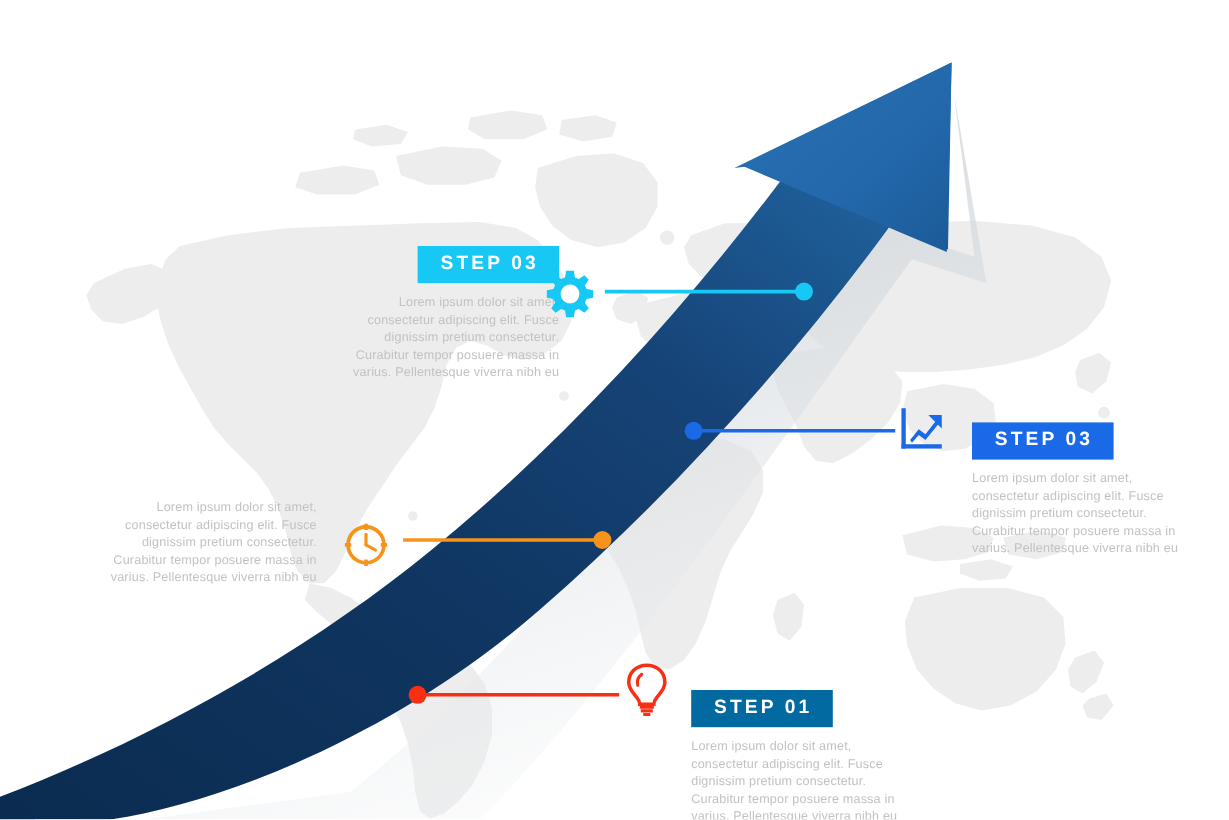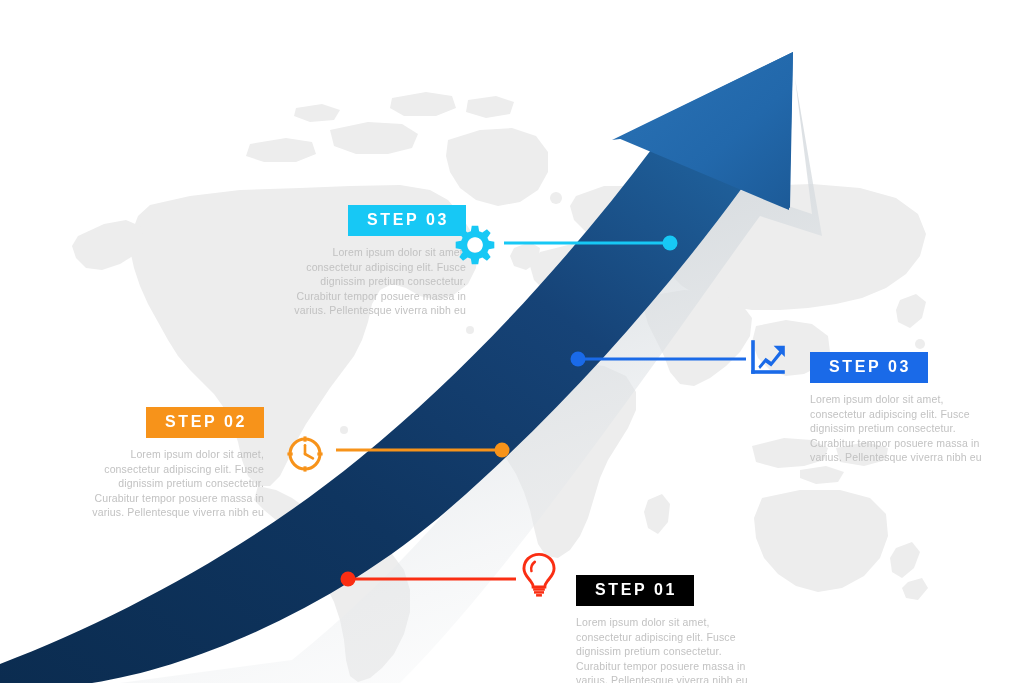--- a/index.html
+++ b/index.html
@@ -252,22 +252,21 @@
     <div class="badge" style="background:#17c8f5">STEP 03</div>
     <div class="desc">Lorem ipsum dolor sit amet, consectetur adipiscing elit. Fusce dignissim pretium consectetur. Curabitur tempor posuere massa in varius. Pellentesque viverra nibh eu</div>
   </div>
 
   <div class="step align-left" id="step-03">
     <div class="badge" style="background:#1a6ae8">STEP 03</div>
     <div class="desc">Lorem ipsum dolor sit amet, consectetur adipiscing elit. Fusce dignissim pretium consectetur. Curabitur tempor posuere massa in varius. Pellentesque viverra nibh eu</div>
   </div>
 
   <div class="step align-right" id="step-02">
-    <div class="badge" style="background:#f7931a">STEP 02</div>
     <div class="desc">Lorem ipsum dolor sit amet, consectetur adipiscing elit. Fusce dignissim pretium consectetur. Curabitur tempor posuere massa in varius. Pellentesque viverra nibh eu</div>
   </div>
 
   <div class="step align-left" id="step-01">
-    <div class="badge" style="background:#000000">STEP 01</div>
+    <div class="badge" style="background:#0369a1">STEP 01</div>
     <div class="desc">Lorem ipsum dolor sit amet, consectetur adipiscing elit. Fusce dignissim pretium consectetur. Curabitur tempor posuere massa in varius. Pellentesque viverra nibh eu</div>
   </div>
 
 </div>
 
 </body></html>

